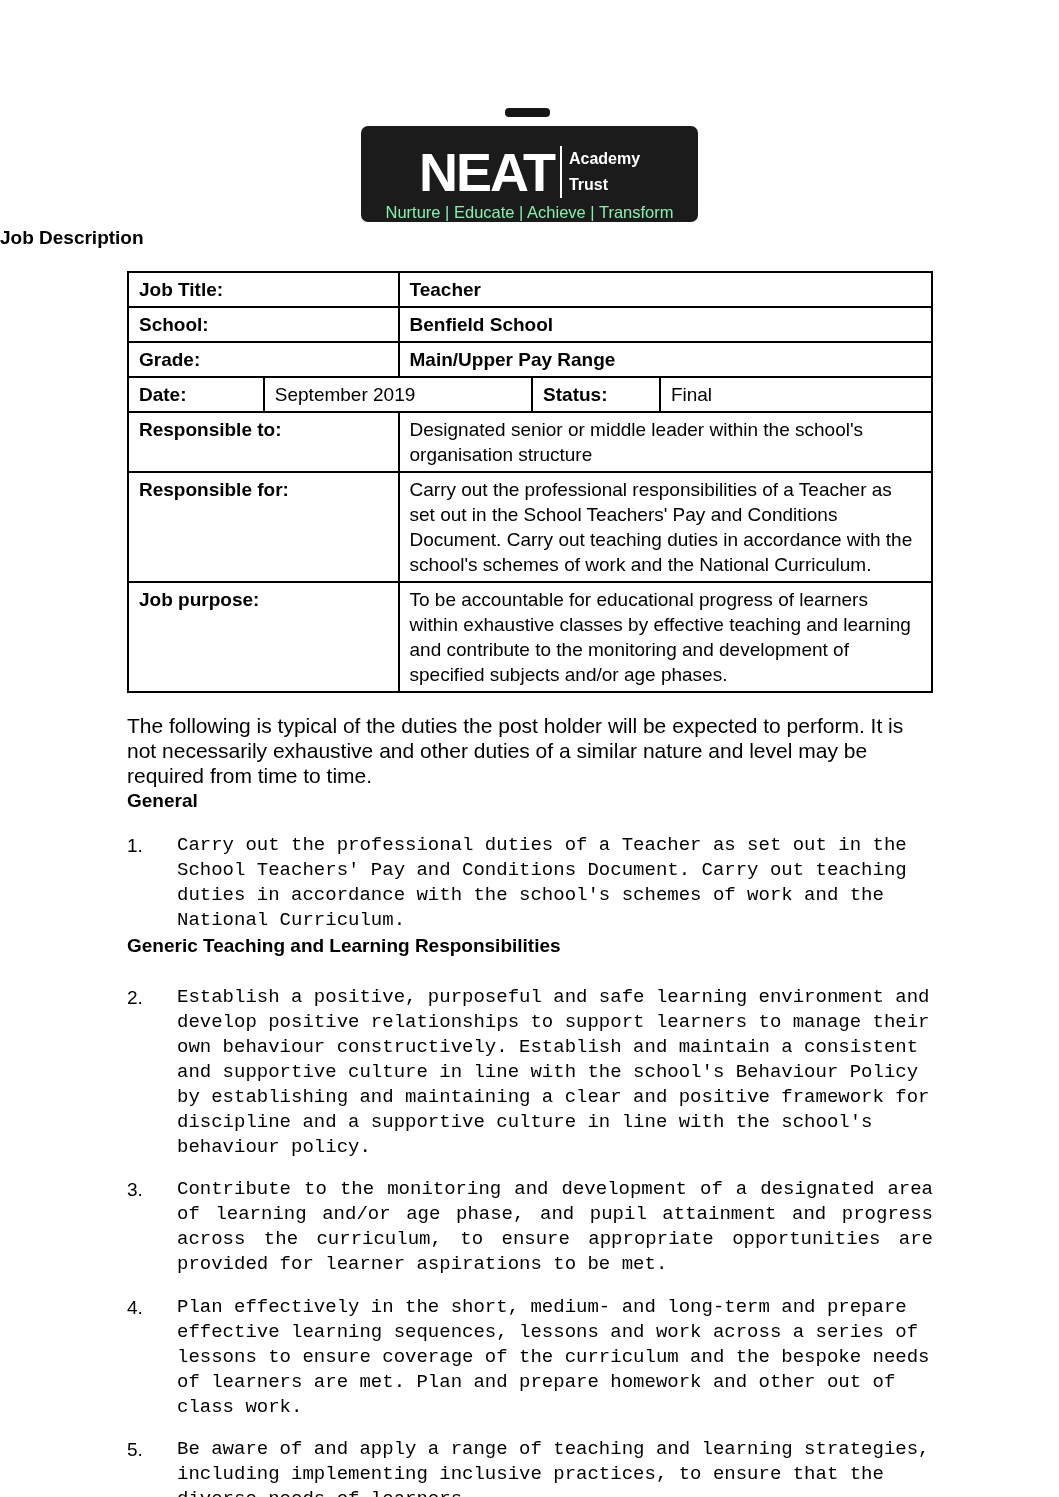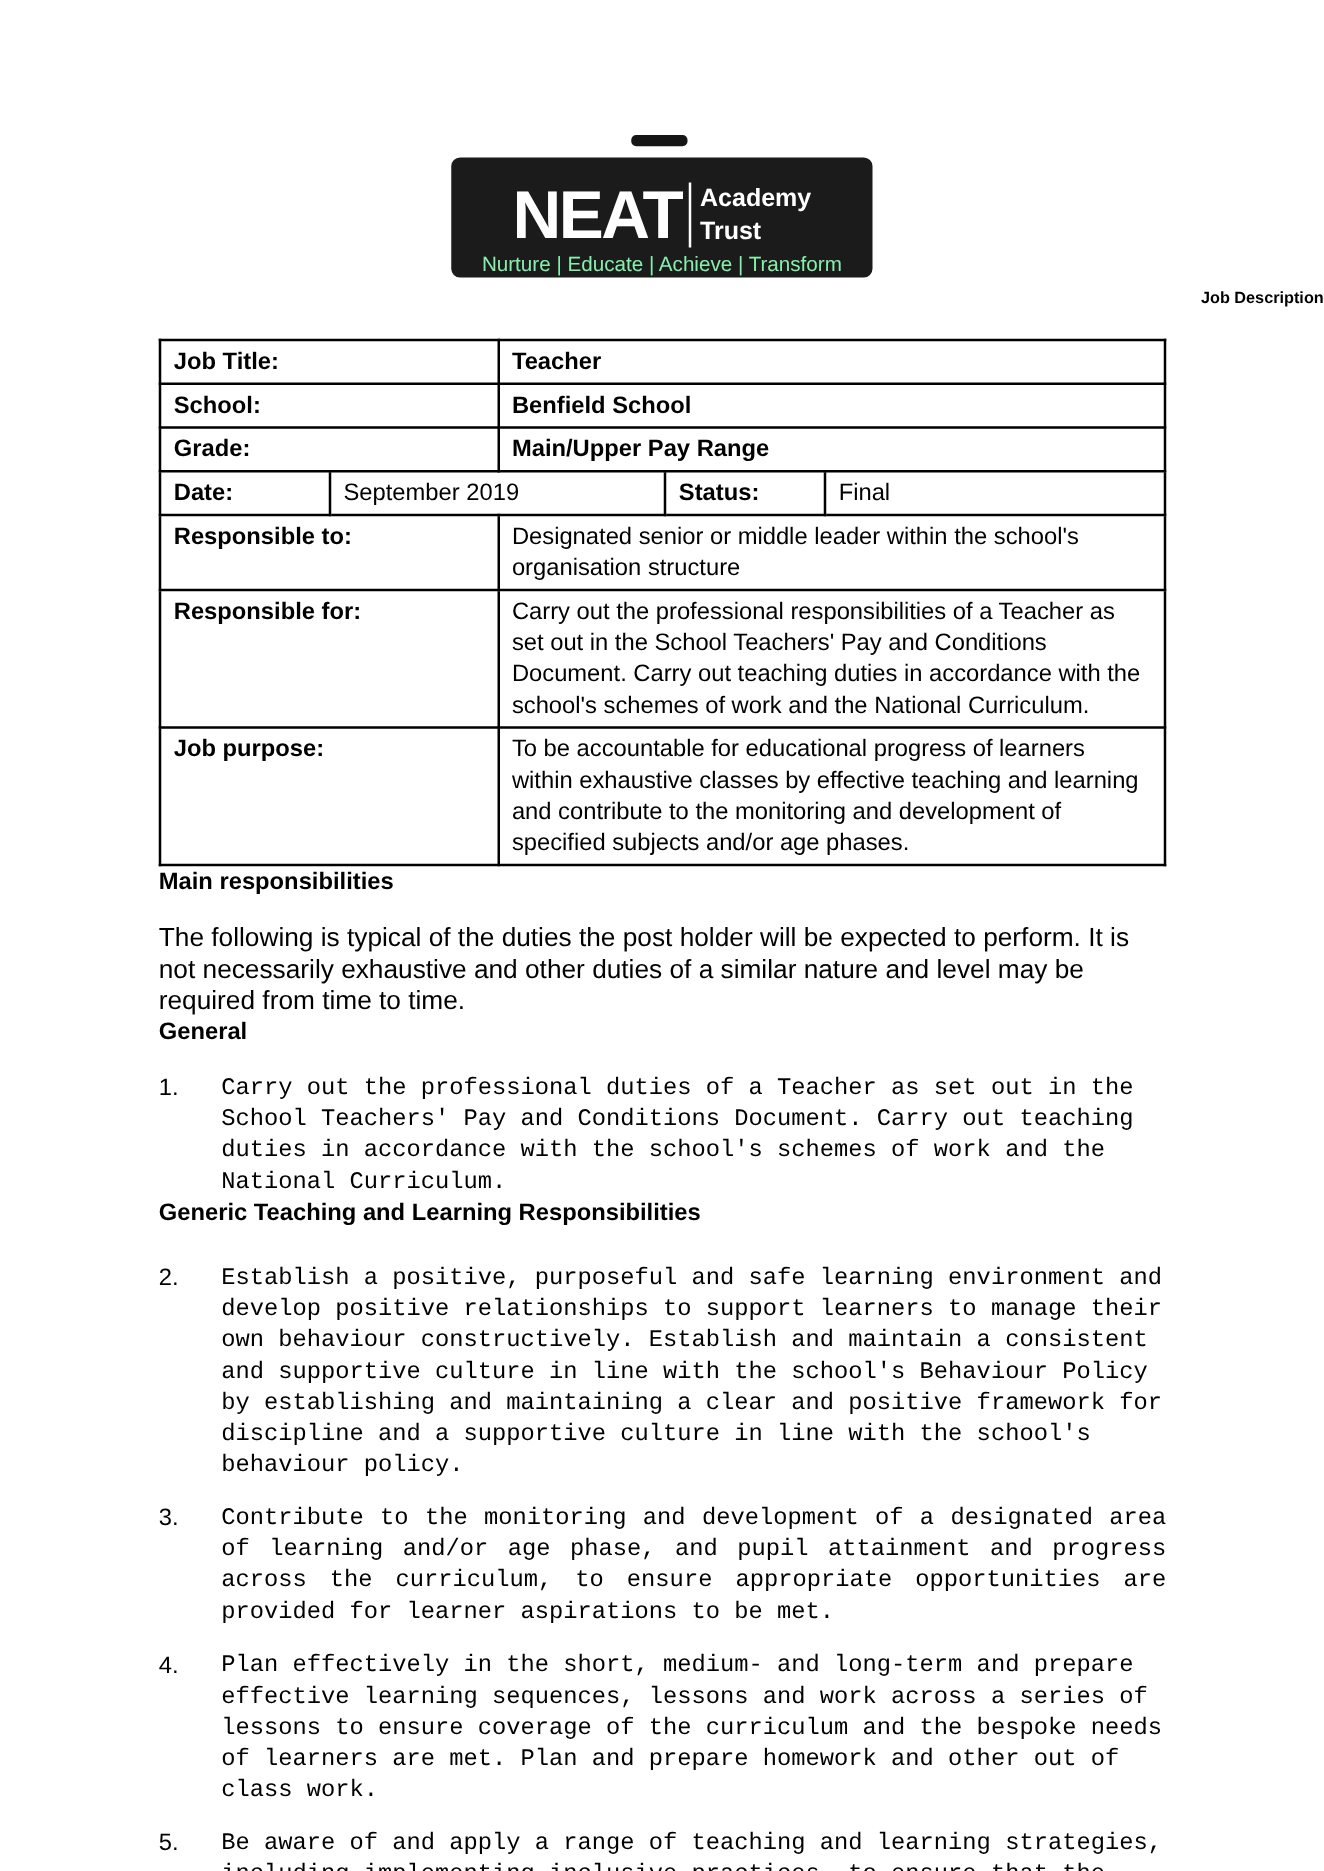--- a/index.html
+++ b/index.html
@@ -22,24 +22,24 @@
     background:#1b1b1b;border-radius:7px;
     display:flex;flex-direction:column;align-items:center;justify-content:center;
     box-sizing:border-box;padding:4px 8px 6px 8px;
   }
   .logo-top{display:flex;align-items:center;justify-content:center;line-height:1;margin-top:20px;}
   .logo-neat{
     color:#fff;font-size:54px;font-weight:bold;letter-spacing:-2px;line-height:1;
   }
   .logo-divider{width:2px;height:52px;background:#fff;margin:0 7px 0 6px;}
   .logo-right{display:flex;flex-direction:column;justify-content:center;}
-  .logo-right span{color:#fff;font-size:20px;font-weight:600;line-height:26px;}
+  .logo-right span{color:#fff;font-size:16px;font-weight:600;line-height:26px;}
   .logo-tagline{color:#86efac;font-size:16.5px;margin-top:4px;white-space:nowrap;}
   .doc-title{
-    text-align:right;font-size:13px;font-weight:bold;line-height:22px;margin-top:5px;
+    text-align:left;font-size:19px;font-weight:bold;line-height:22px;margin-top:5px;
   }
   .content{margin:0 126px 0 127px;}
   table.job-table{
     border-collapse:collapse;width:806px;margin-top:22px;
     font-size:19px;line-height:25px;
   }
   table.job-table td{
     border:2px solid #000;
     padding:4px 10px;
     vertical-align:top;
@@ -122,21 +122,20 @@
           <td colspan="2" class="lbl">Responsible for:</td>
           <td colspan="3">Carry out the professional responsibilities of a Teacher as set out in the School Teachers' Pay and Conditions Document. Carry out teaching duties in accordance with the school's schemes of work and the National Curriculum.</td>
         </tr>
         <tr>
           <td colspan="2" class="lbl">Job purpose:</td>
           <td colspan="3">To be accountable for educational progress of learners within exhaustive classes by effective teaching and learning and contribute to the monitoring and development of specified subjects and/or age phases.</td>
         </tr>
       </tbody>
     </table>
 
-    <h3 class="sec h-main">Main responsibilities</h3>
 
     <p class="intro">The following is typical of the duties the post holder will be expected to perform. It is not necessarily exhaustive and other duties of a similar nature and level may be required from time to time.</p>
 
     <h3 class="sec h-general">General</h3>
 
     <div class="num-item mt-20">
       <span class="num">1.</span>
       <span class="itxt">Carry out the professional duties of a Teacher as set out in the School Teachers' Pay and Conditions Document.  Carry out teaching duties in accordance with the school's schemes of work and the National Curriculum.</span>
     </div>
 

